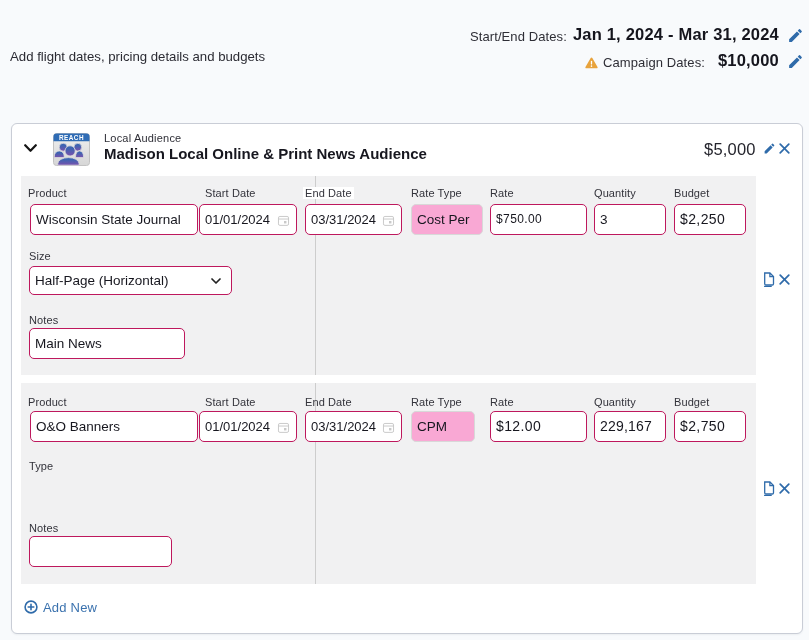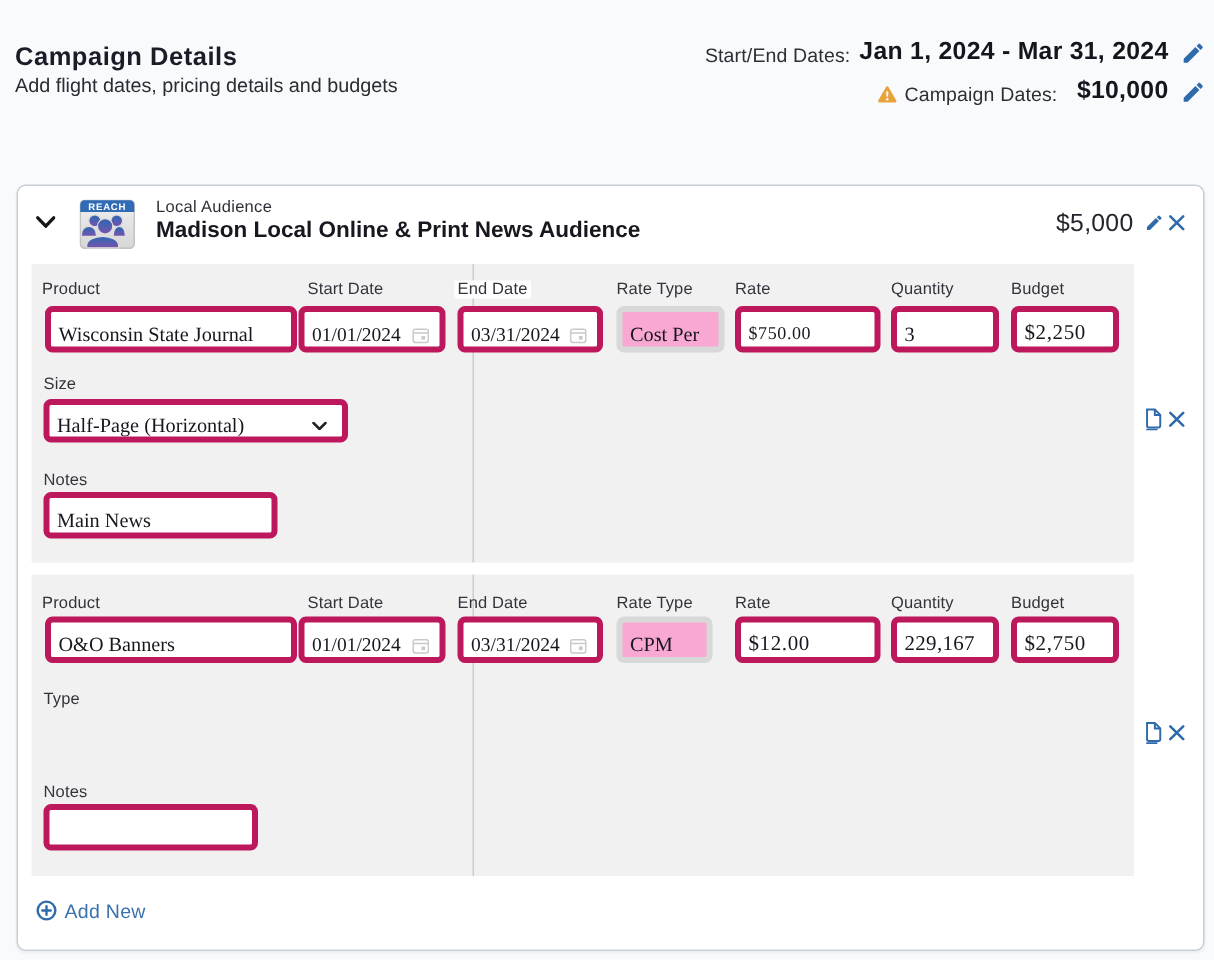--- a/index.html
+++ b/index.html
@@ -11,34 +11,33 @@
 .hlabel { font-size:13px; color:#2e2e36; letter-spacing:0.1px; }
 .hval { font-size:16.5px; font-weight:bold; color:#15151d; letter-spacing:0.2px; }
 .red { color:#d93a4f; }
 .hrow { position:absolute; right:5px; display:flex; align-items:flex-end; height:15px; }
 .card { left:11px; top:123px; width:792px; height:511px; background:#fff; border:1px solid #c9cdd6; border-radius:6px; box-shadow:0 1px 2px rgba(40,50,70,0.06); }
 .panel { left:21px; width:735px; background:#f1f1f2; }
 .p1 { top:176px; height:199px; }
 .p2 { top:383px; height:201px; }
 .vline { left:294px; top:0; width:1px; height:100%; background:#cdcdcd; position:absolute; }
 .lbl { font-size:11px; color:#33333b; letter-spacing:0.1px; position:absolute; }
-.inp { position:absolute; height:31px; background:#fff; border:4px solid #be185d; border-radius:5px; font-size:13.5px; color:#17171f; line-height:29px; padding-left:5px; letter-spacing:0; white-space:nowrap; overflow:hidden;font-family:Liberation Serif, serif; }
+.inp { position:absolute; height:31px; background:#fff; border:1px solid #be185d; border-radius:5px; font-size:13.5px; color:#17171f; line-height:29px; padding-left:5px; letter-spacing:0; white-space:nowrap; overflow:hidden; }
 .dis { background:#f9a8d4; border-color:#d8d8d8; }
 .la { left:104px; top:132px; font-size:11px; color:#2f2f37; letter-spacing:0.2px; }
 .cardtitle { left:104px; top:145px; font-size:15px; font-weight:bold; color:#17171f; letter-spacing:0; }
 .amount { left:704px; top:140px; font-size:16.5px; color:#25252d; letter-spacing:0.2px; }
 .addnew { left:43px; top:600px; font-size:13px; color:#3b72ae; letter-spacing:0.2px; }
 .cal { position:absolute; right:6px; top:9px; }
 .chev { position:absolute; right:10px; top:11px; }
 svg.icon { position:absolute; }
 </style>
 </head>
 <body>
 <div id="page">
-  <div class="abs h1">Campaign Details</div>
   <div class="abs sub">Add flight dates, pricing details and budgets</div>
 
   <div class="hrow" style="top:29px;">
       <span class="hlabel" style="margin-right:6px;">Start/End Dates:</span>
       <span class="hval">Jan 1, 2024 - Mar 31, 2024</span>
       <svg width="17" height="17" viewBox="0 0 24 24" fill="#2f6baa" style="margin-left:8px; margin-top:1px;">
         <path d="M3 17.25V21h3.75L17.81 9.94l-3.75-3.75L3 17.25zM20.71 7.04c.39-.39.39-1.02 0-1.41l-2.34-2.34a.996.996 0 0 0-1.41 0l-1.83 1.83 3.75 3.75 1.83-1.83z"></path>
       </svg>
     </div>
   <div class="hrow" style="top:55px;">

